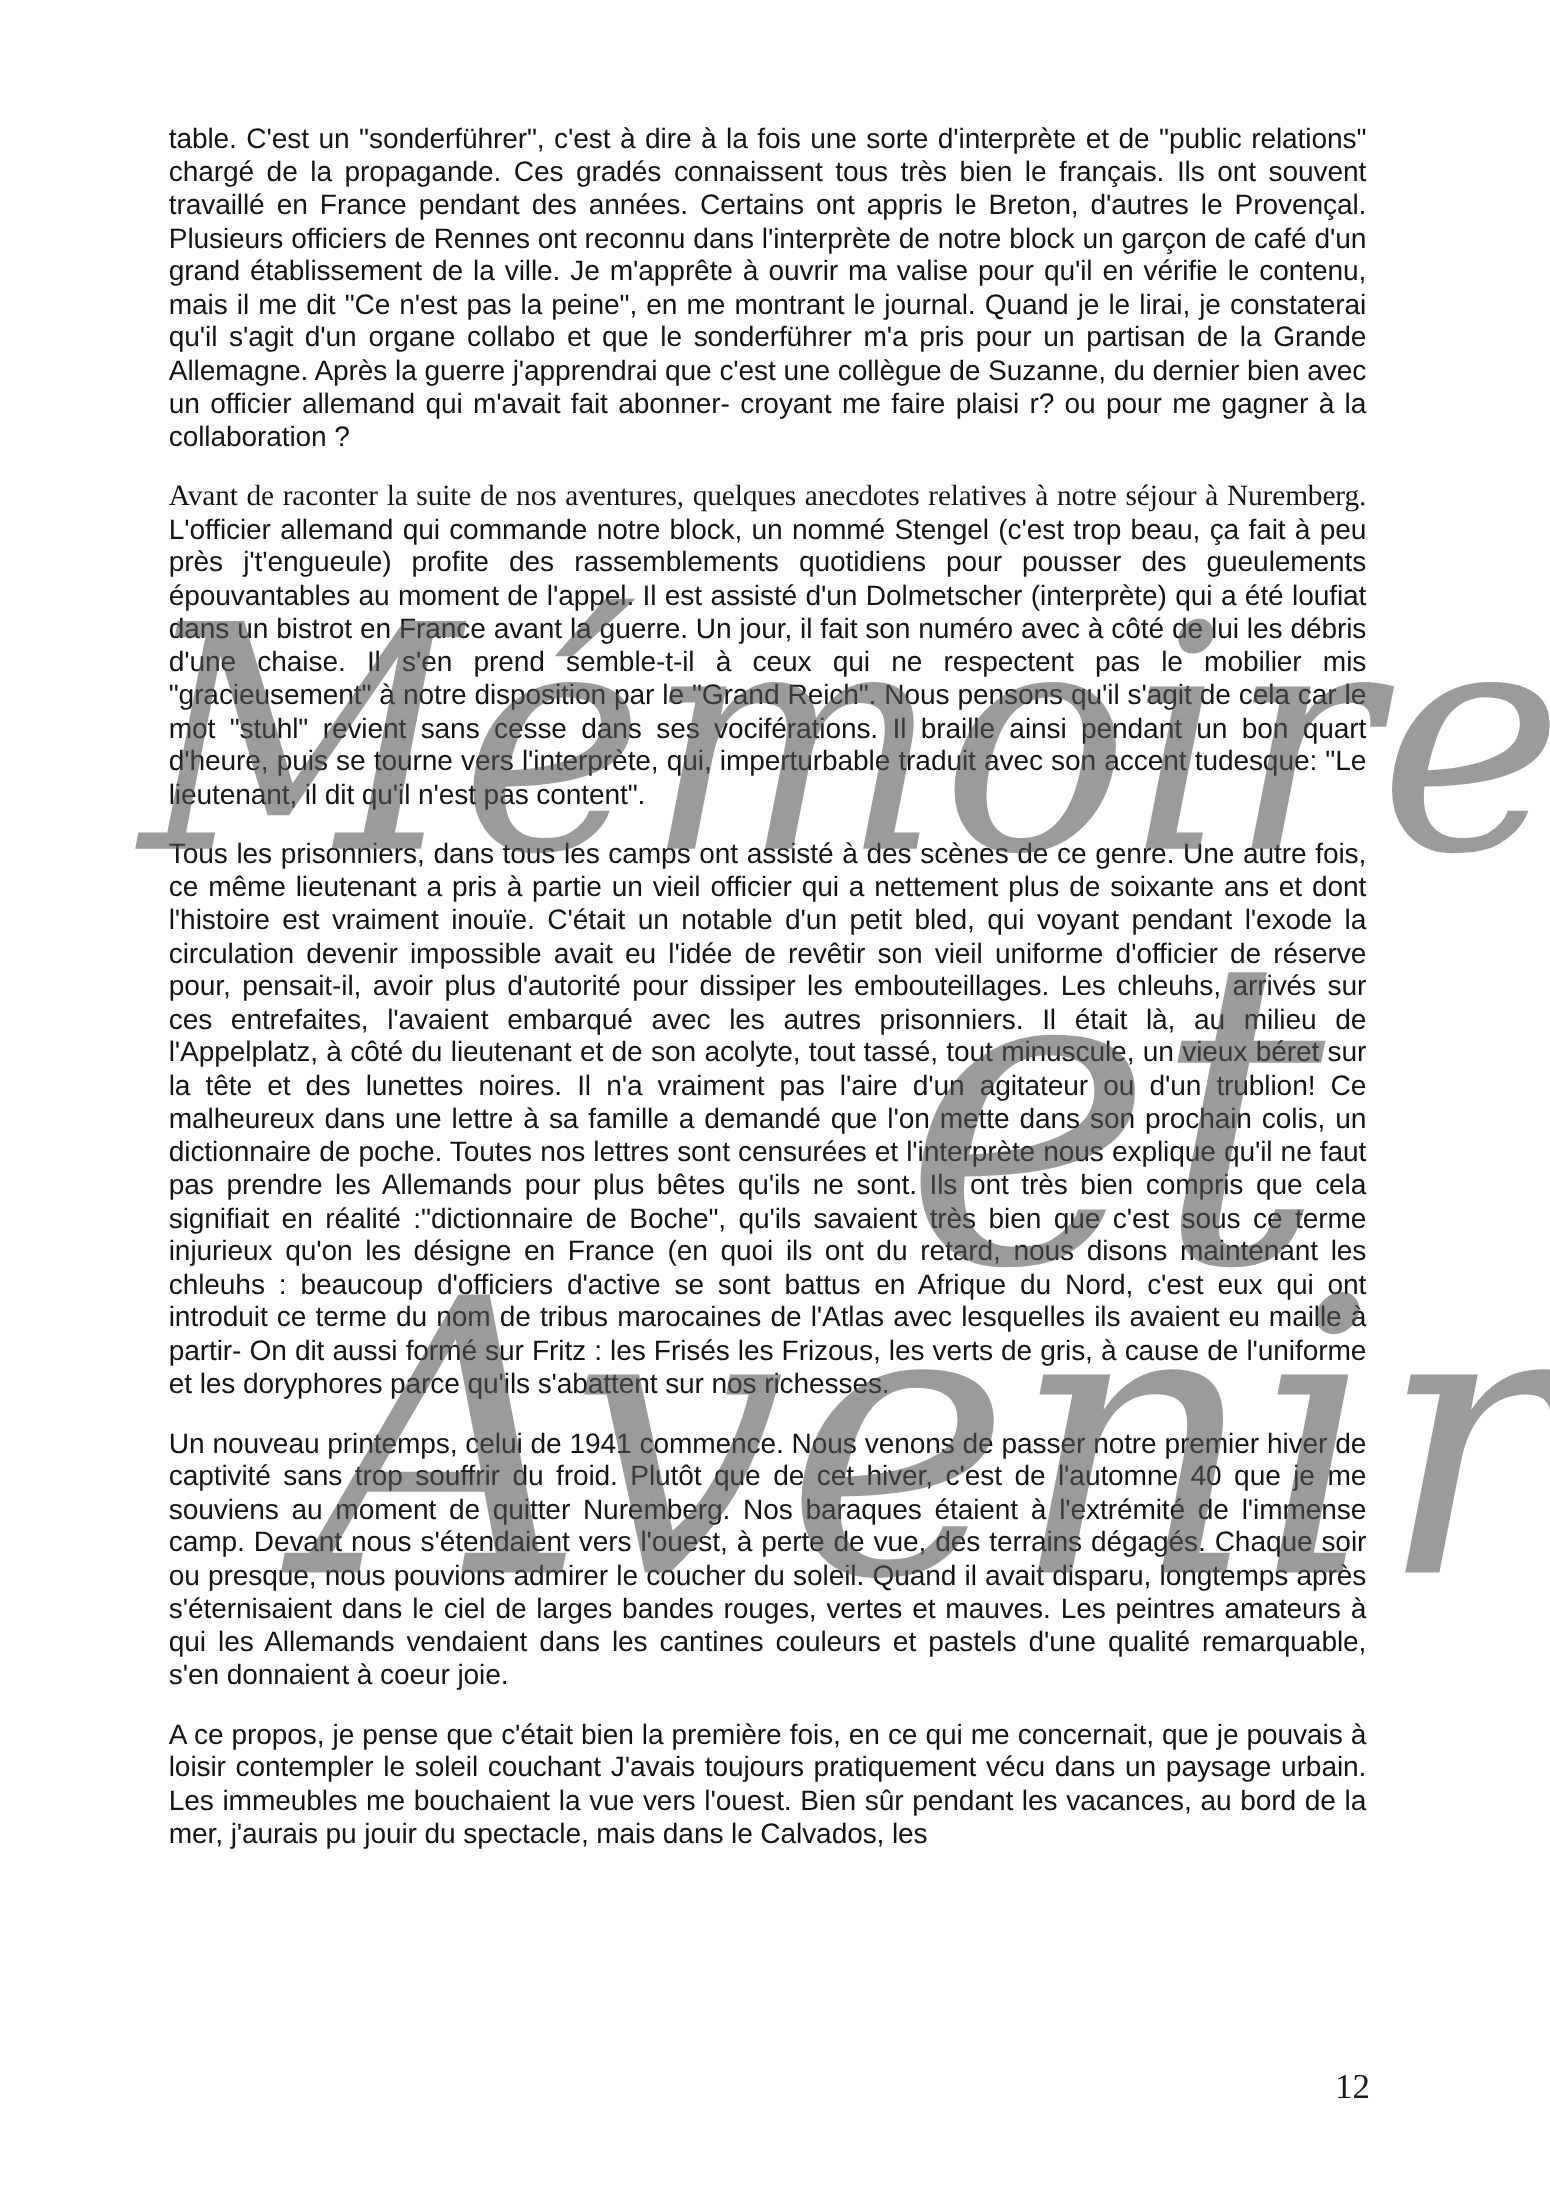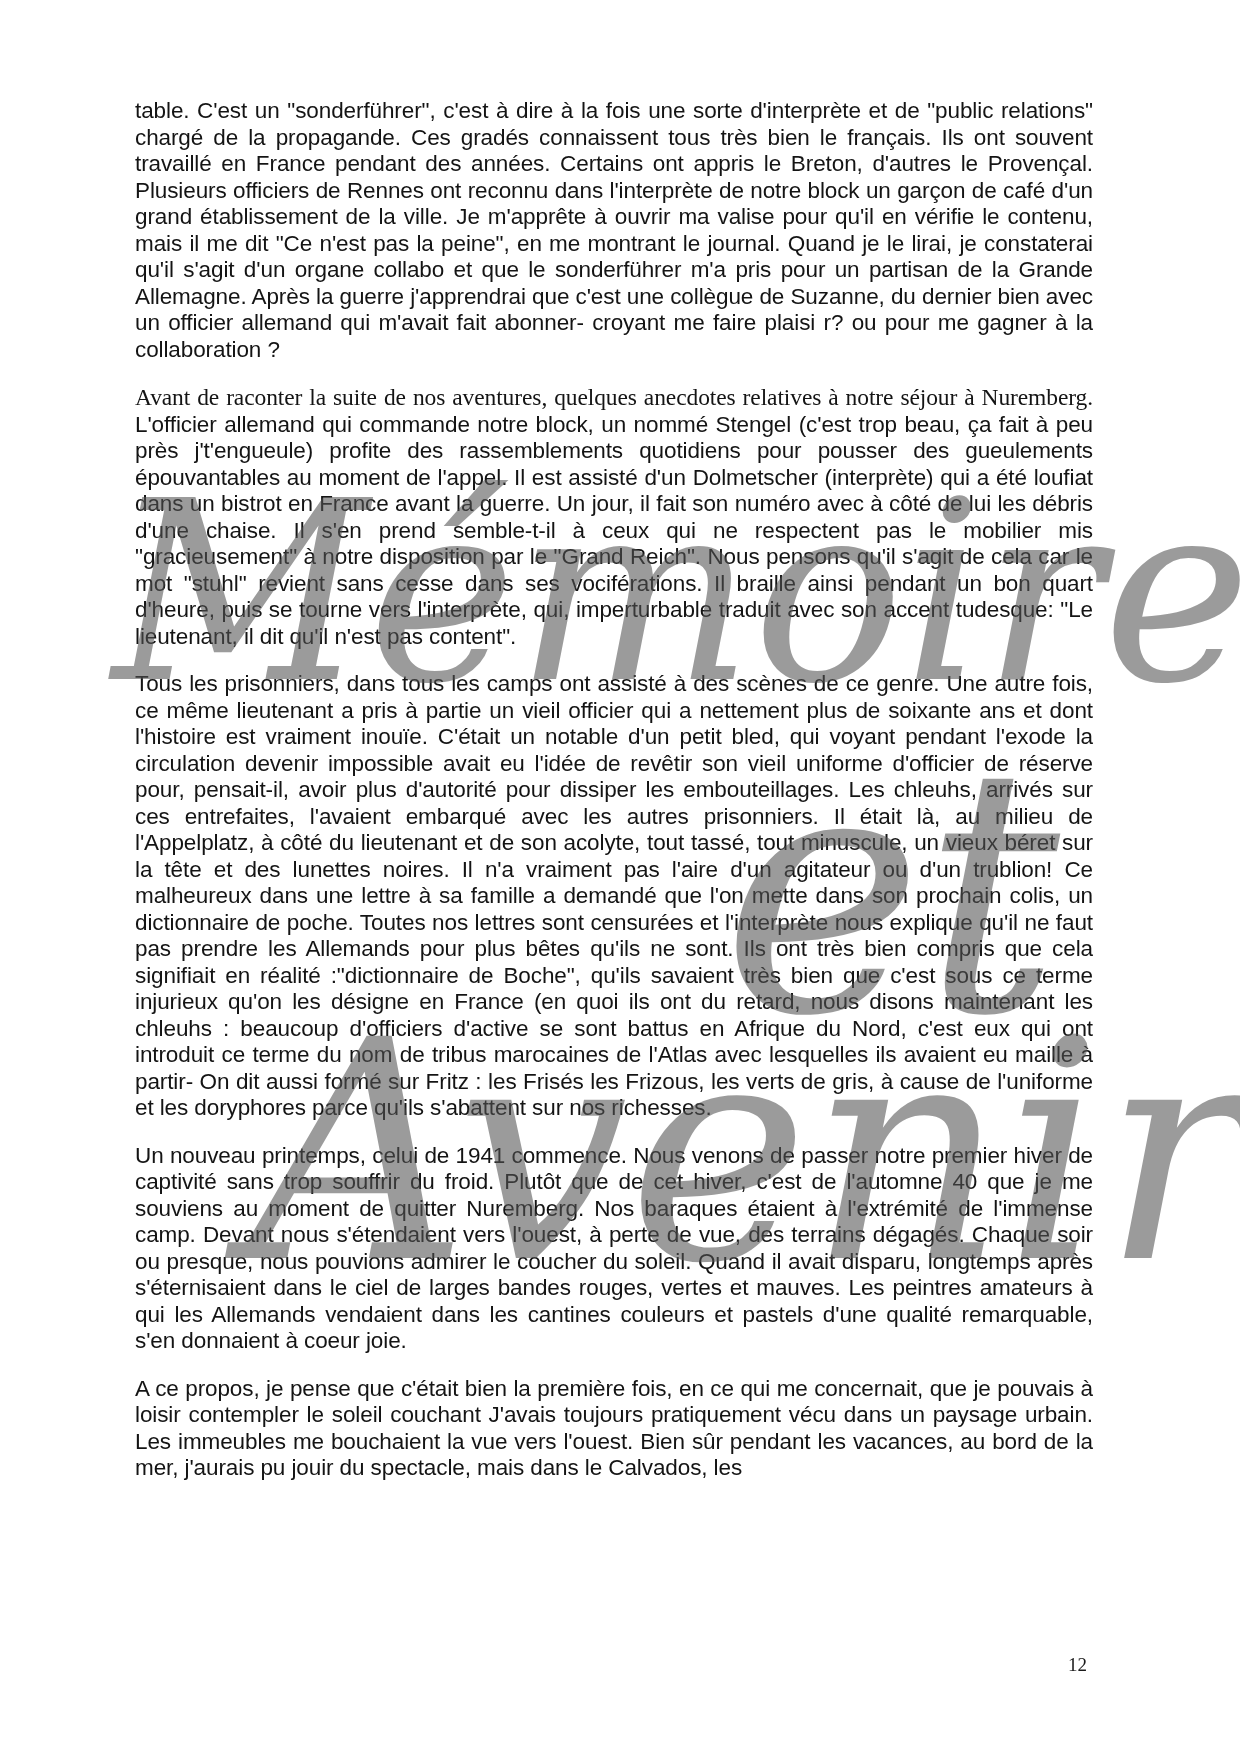--- a/index.html
+++ b/index.html
@@ -63,21 +63,21 @@
   .wm-3 {
     left: 248px;
     top: 1000px;
     font-size: 305px;
   }
   .page-number {
     position: absolute;
     left: 1068px;
     top: 1654px;
     font-family: "Liberation Serif", serif;
-    font-size: 19px;
+    font-size: 28px;
     color: #1a1a1a;
   }
 </style>
 </head>
 <body>
 
 <div class="page">
 
   <div class="text-block">
     <p class="para">table. C'est un "sonderführer", c'est à dire à la fois une sorte d'interprète et de "public relations" chargé de la propagande. Ces gradés connaissent tous très bien le français. Ils ont souvent travaillé en France pendant des années. Certains ont appris le Breton, d'autres le Provençal. Plusieurs officiers de Rennes ont reconnu dans l'interprète de notre block un garçon de café d'un grand établissement de la ville. Je m'apprête à ouvrir ma valise pour qu'il en vérifie le contenu, mais il me dit "Ce n'est pas la peine", en me montrant le journal. Quand je le lirai, je constaterai qu'il s'agit d'un organe collabo et que le sonderführer m'a pris pour un partisan de la Grande Allemagne. Après la guerre j'apprendrai que c'est une collègue de Suzanne, du dernier bien avec un officier allemand qui m'avait fait abonner- croyant me faire plaisi r? ou pour me gagner à la collaboration ?</p>

